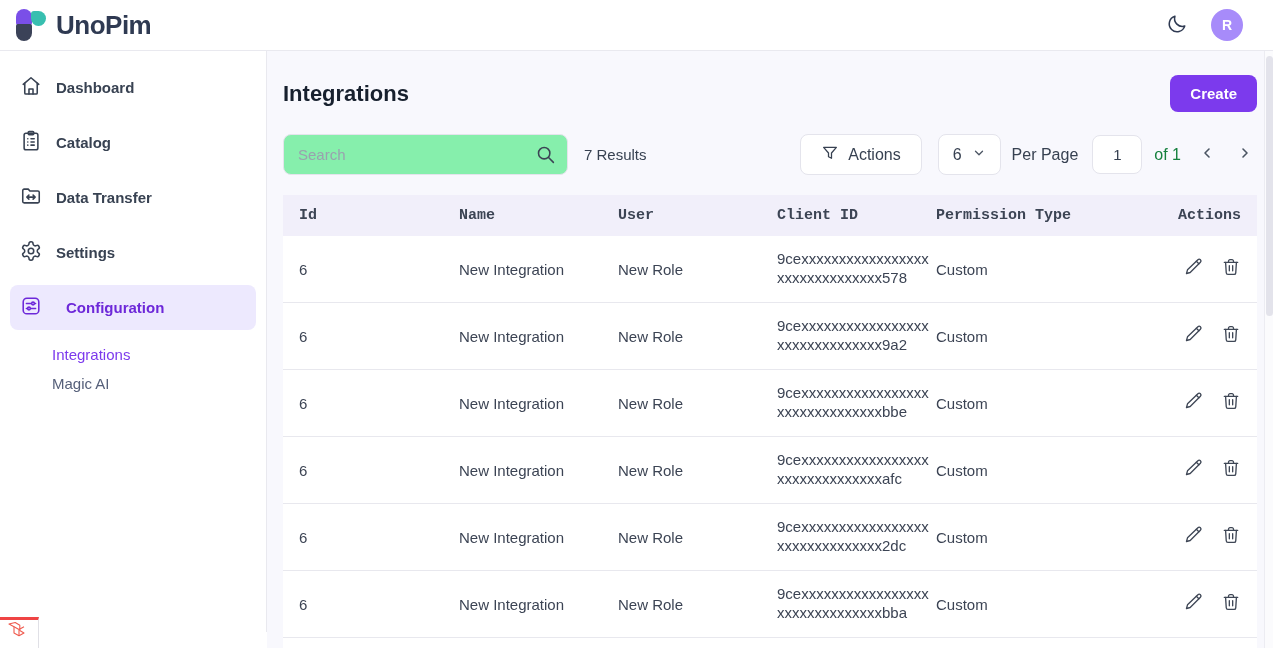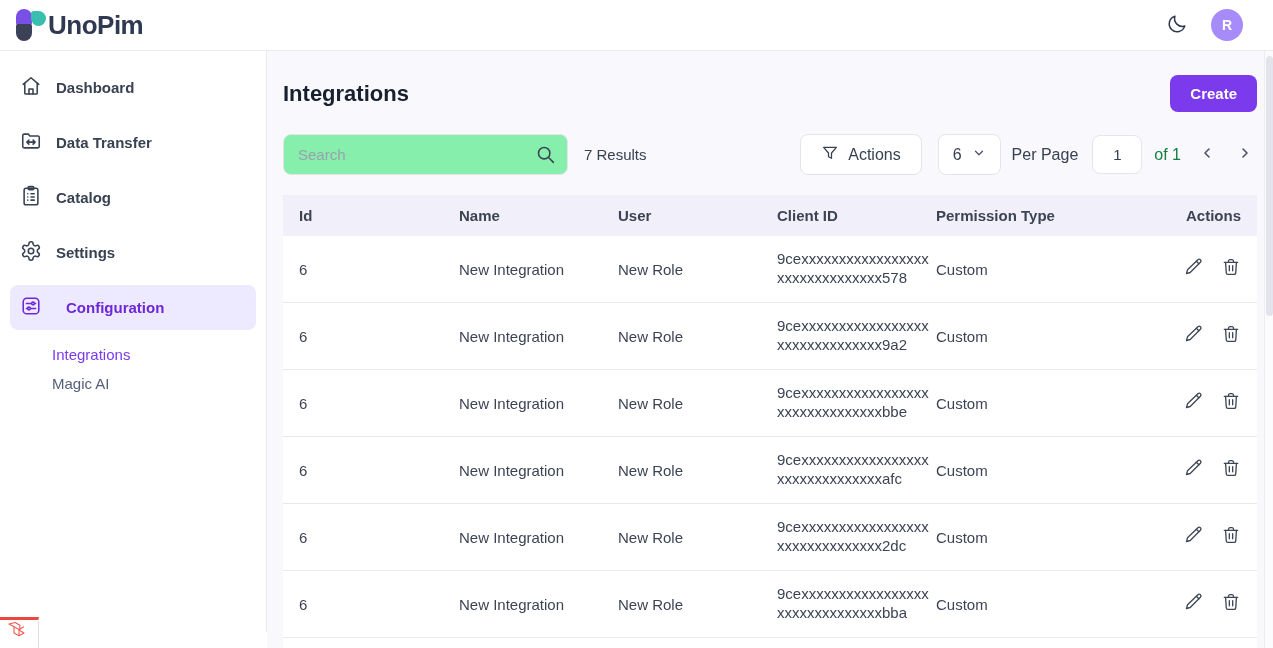--- a/index.html
+++ b/index.html
@@ -3,21 +3,21 @@
 <meta charset="utf-8">
 <style>
   * { margin:0; padding:0; box-sizing:border-box; }
   html,body { width:1273px; height:648px; overflow:hidden; }
   body { font-family:"Liberation Sans", sans-serif; background:#ffffff; color:#3b4454; }
 
   
   .topbar { position:fixed; top:0; left:0; right:0; height:51px; background:#fff;
             border-bottom:1px solid #e9e9ef; display:flex; align-items:center;
             padding:0 16px; z-index:10; }
-  .logo { display:flex; align-items:center; gap:0; cursor:pointer;justify-content:space-between; }
+  .logo { display:flex; align-items:center; gap:8px; cursor:pointer;justify-content:space-between; }
   .logo-mark { position:relative; width:32px; height:36px; }
   .logo-mark .p1 { position:absolute; left:0; top:2px; width:16px; height:16px;
                    background:#7a4fe8; border-radius:8px 8px 2px 2px; }
   .logo-mark .p2 { position:absolute; left:15px; top:4px; width:15px; height:15px;
                    background:#38bfb0; border-radius:3px 50% 50% 50%; }
   .logo-mark .p3 { position:absolute; left:0; top:17px; width:16px; height:17px;
                    background:#3b4258; border-radius:2px 2px 9px 9px; }
   .logo-text { font-size:26px; font-weight:700; color:#2f3a52; letter-spacing:-0.5px; }
   .topbar-right { margin-left:auto; display:flex; align-items:center; gap:22px; padding-right:14px; }
   .moon-btn { width:24px; height:24px; color:#2f3a52; cursor:pointer; display:flex;
@@ -76,21 +76,21 @@
                 margin-left:14px; outline:none; font-family:inherit; }
   .of-label { margin-left:12px; font-size:16px; color:#15803d; }
   .pg-btn { background:none; border:none; color:#4b5563; cursor:pointer; padding:4px;
             margin-left:14px; display:flex; align-items:center; }
   .pg-btn svg { width:16px; height:16px; }
 
   
   .table { margin:0 16px; }
   .trow { display:grid; grid-template-columns:160px 159px 159px 159px 253px 1fr;
           align-items:center; }
-  .thead { background:#f1effa; height:41px; font-weight:700; font-size:15px; color:#3f4756; }
+  .thead { background:#f1effa; height:41px; font-weight:700; font-size:15px; color:#3f4756;font-family:Liberation Mono, monospace; }
   .tcell { padding-left:16px; font-size:15px; color:#3c4454; }
   .tcell.actions { padding-right:16px; padding-left:0; text-align:right; }
   .tbody-row { background:#fff; height:67px; border-bottom:1px solid #e8e8ee; }
   .clientid { white-space:pre-line; line-height:1.25; }
   .row-actions { display:flex; justify-content:flex-end; align-items:center; gap:17px;
                  padding-right:16px; }
   .row-actions svg { width:20px; height:20px; color:#3f4756; cursor:pointer; }
   .partial-row { background:#fff; height:14px; }
 
   
@@ -132,35 +132,35 @@
         <path d="M3.5 10.2 12 3l8.5 7.2"></path>
           <path d="M5.2 9v10.6a1.2 1.2 0 0 0 1.2 1.2h11.2a1.2 1.2 0 0 0 1.2-1.2V9"></path>
           <path d="M9.8 20.8v-5.6h4.4v5.6"></path>
       </svg>
     </span>
     <span>Dashboard</span>
   </div>
   <div class="nav-item">
     <span>
       <svg viewBox="0 0 24 24" fill="none" stroke="currentColor" stroke-width="1.7" stroke-linecap="round" stroke-linejoin="round" width="22" height="22">
-        <path d="M3 7.5V6a1.5 1.5 0 0 1 1.5-1.5H9l1.8 2h8.7A1.5 1.5 0 0 1 21 8v10a1.5 1.5 0 0 1-1.5 1.5h-15A1.5 1.5 0 0 1 3 18z"></path>
-        <path d="M7.5 13.2h9M7.5 13.2l2.2-2.2M7.5 13.2l2.2 2.2M16.5 13.2l-2.2-2.2M16.5 13.2l-2.2 2.2"></path>
-      </svg>
-    </span>
-    <span>Data Transfer</span>
-  </div>
-  <div class="nav-item">
-    <span>
-      <svg viewBox="0 0 24 24" fill="none" stroke="currentColor" stroke-width="1.7" stroke-linecap="round" stroke-linejoin="round" width="22" height="22">
         <rect x="4.5" y="3.5" width="15" height="18" rx="2"></rect>
           <rect x="9" y="1.8" width="6" height="3.4" rx="1"></rect>
         <path d="M8.5 9.5h.01M12 9.5h3.5M8.5 13h.01M12 13h3.5M8.5 16.5h.01M12 16.5h3.5"></path>
       </svg>
     </span>
     <span>Catalog</span>
+  </div>
+  <div class="nav-item">
+    <span>
+      <svg viewBox="0 0 24 24" fill="none" stroke="currentColor" stroke-width="1.7" stroke-linecap="round" stroke-linejoin="round" width="22" height="22">
+        <path d="M3 7.5V6a1.5 1.5 0 0 1 1.5-1.5H9l1.8 2h8.7A1.5 1.5 0 0 1 21 8v10a1.5 1.5 0 0 1-1.5 1.5h-15A1.5 1.5 0 0 1 3 18z"></path>
+        <path d="M7.5 13.2h9M7.5 13.2l2.2-2.2M7.5 13.2l2.2 2.2M16.5 13.2l-2.2-2.2M16.5 13.2l-2.2 2.2"></path>
+      </svg>
+    </span>
+    <span>Data Transfer</span>
   </div>
   <div class="nav-item">
     <span>
       <svg viewBox="0 0 24 24" fill="none" stroke="currentColor" stroke-width="1.7" stroke-linecap="round" stroke-linejoin="round" width="22" height="22">
         <path d="M12.22 2h-.44a2 2 0 0 0-2 2v.18a2 2 0 0 1-1 1.73l-.43.25a2 2 0 0 1-2 0l-.15-.08a2 2 0 0 0-2.73.73l-.22.38a2 2 0 0 0 .73 2.73l.15.1a2 2 0 0 1 1 1.72v.51a2 2 0 0 1-1 1.74l-.15.09a2 2 0 0 0-.73 2.73l.22.38a2 2 0 0 0 2.73.73l.15-.08a2 2 0 0 1 2 0l.43.25a2 2 0 0 1 1 1.73V20a2 2 0 0 0 2 2h.44a2 2 0 0 0 2-2v-.18a2 2 0 0 1 1-1.73l.43-.25a2 2 0 0 1 2 0l.15.08a2 2 0 0 0 2.73-.73l.22-.39a2 2 0 0 0-.73-2.73l-.15-.08a2 2 0 0 1-1-1.74v-.5a2 2 0 0 1 1-1.74l.15-.09a2 2 0 0 0 .73-2.73l-.22-.38a2 2 0 0 0-2.73-.73l-.15.08a2 2 0 0 1-2 0l-.43-.25a2 2 0 0 1-1-1.73V4a2 2 0 0 0-2-2z"></path>
         <circle cx="12" cy="12" r="3"></circle>
       </svg>
     </span>
     <span>Settings</span>
   </div>

